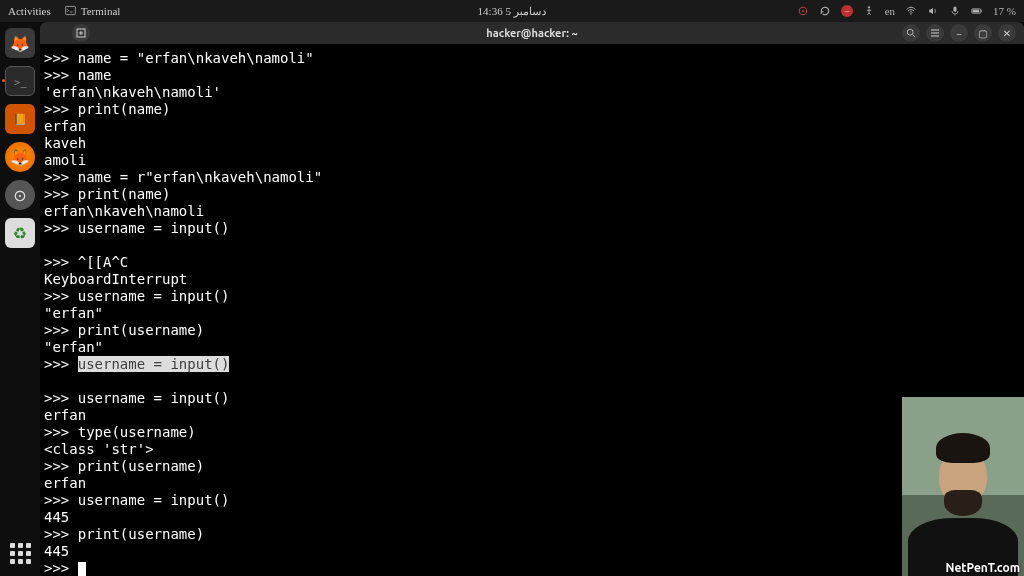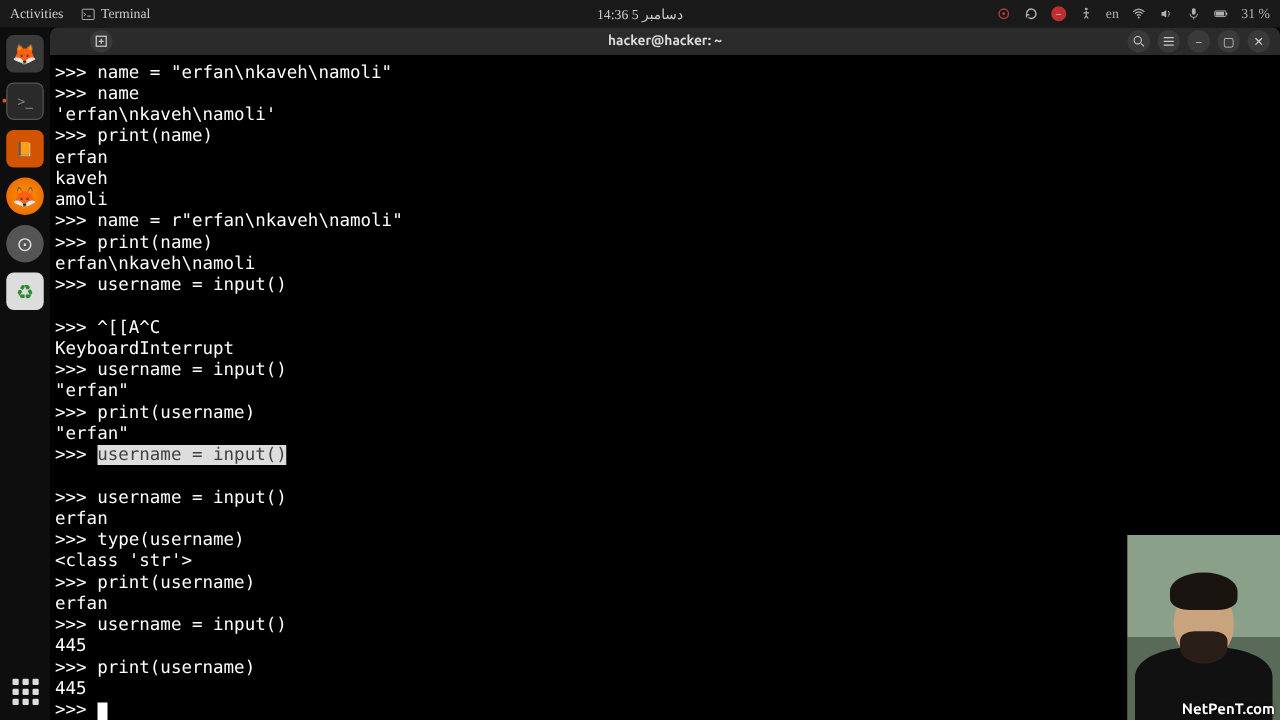--- a/index.html
+++ b/index.html
@@ -56,40 +56,40 @@
     padding: 6px 0 0 0;
   }
   .terminal pre { white-space: pre; }
   .line { padding: 0 4px; }
   .hl { background:#ddd; color:#404040; }
   .cursor { display:inline-block; width:8px; height:14px; background:#fff; vertical-align:text-bottom;}
   
   .scrollbar { position:absolute; right:2px; top:44px; width:6px; height:60px; background:#555; border-radius:3px;}
   
   .camera {
-    position:absolute; right:0; bottom:0; width:122px; height:148px;
+    position:absolute; right:0; bottom:0; width:122px; height:179px;
     background:#a16207;
     display:flex; flex-direction:column; justify-content:flex-end;
     color:#fff; font-size:10px;
   }
   .camera-bg{ position:absolute; inset:0; background:linear-gradient(#8aa088 0%, #8aa088 55%, #5a6a58 55%);}
   .camera-head{ position:absolute; left:50%; top:28%; transform:translateX(-50%); width:48px; height:58px; background:#c9a27e; border-radius:50% 50% 45% 45%;}
   .camera-hair{ position:absolute; left:50%; top:20%; transform:translateX(-50%); width:54px;height:30px; background:#1a1410; border-radius:50% 50% 30% 30%;}
   .camera-beard{ position:absolute; left:50%; top:52%; transform:translateX(-50%); width:38px;height:26px; background:#2a1f18; border-radius:30% 30% 50% 50%;}
   .camera-body{ position:absolute; left:50%; bottom:0; transform:translateX(-50%); width:110px;height:58px; background:#111; border-radius:40% 40% 0 0;}
   .camera-label{ position:absolute; right:4px; bottom:2px; font-size:12px; color:#fff; font-weight:bold; text-shadow:0 0 3px #000;}
   .term-menu-icon{ width:11px; height:11px; fill:#ccc;}
 </style>
 </head>
 <body>
 
 <div class="topbar">
   <div class="topbar-left">
     <span>Activities</span>
-    <span style="display:flex;align-items:flex-end;gap:5px;">
+    <span style="display:flex;align-items:flex-start;gap:5px;">
       <svg class="term-menu-icon" viewBox="0 0 16 16">
           <rect x="1" y="2" width="14" height="12" rx="1" fill="none" stroke="#ccc" stroke-width="1"></rect>
           <path d="M3 6l2 2-2 2M7 10h4" stroke="#ccc" stroke-width="1" fill="none"></path>
         </svg>
       <span>Terminal</span>
     </span>
   </div>
   <div class="topbar-center">14:36 5 دسامبر</div>
   <div class="topbar-right">
     <svg class="icon-sm" viewBox="0 0 16 16">
@@ -116,21 +116,21 @@
       </svg>
     <svg class="icon-sm" viewBox="0 0 16 16">
         <rect x="6" y="2" width="4" height="7" rx="2" fill="#ccc"></rect>
         <path d="M4 8a4 4 0 0 0 8 0M8 12v2" stroke="#ccc" fill="none"></path>
       </svg>
     <svg class="icon-sm" viewBox="0 0 16 16">
         <rect x="1" y="5" width="12" height="6" rx="1" fill="none" stroke="#ccc"></rect>
         <rect x="13" y="7" width="1.5" height="2" fill="#ccc"></rect>
         <rect x="2" y="6" width="9" height="4" fill="#ccc"></rect>
       </svg>
-    <span>31 %</span>
+    <span>17 %</span>
   </div>
 </div>
 
 <div class="titlebar">
   <div class="titlebar-left">
     <span class="win-btn">
         <svg width="10" height="10" viewBox="0 0 10 10">
           <rect x="1" y="1" width="8" height="8" fill="none" stroke="#ccc"></rect>
           <path d="M5 3v4M3 5h4" stroke="#ccc"></path>
         </svg>

